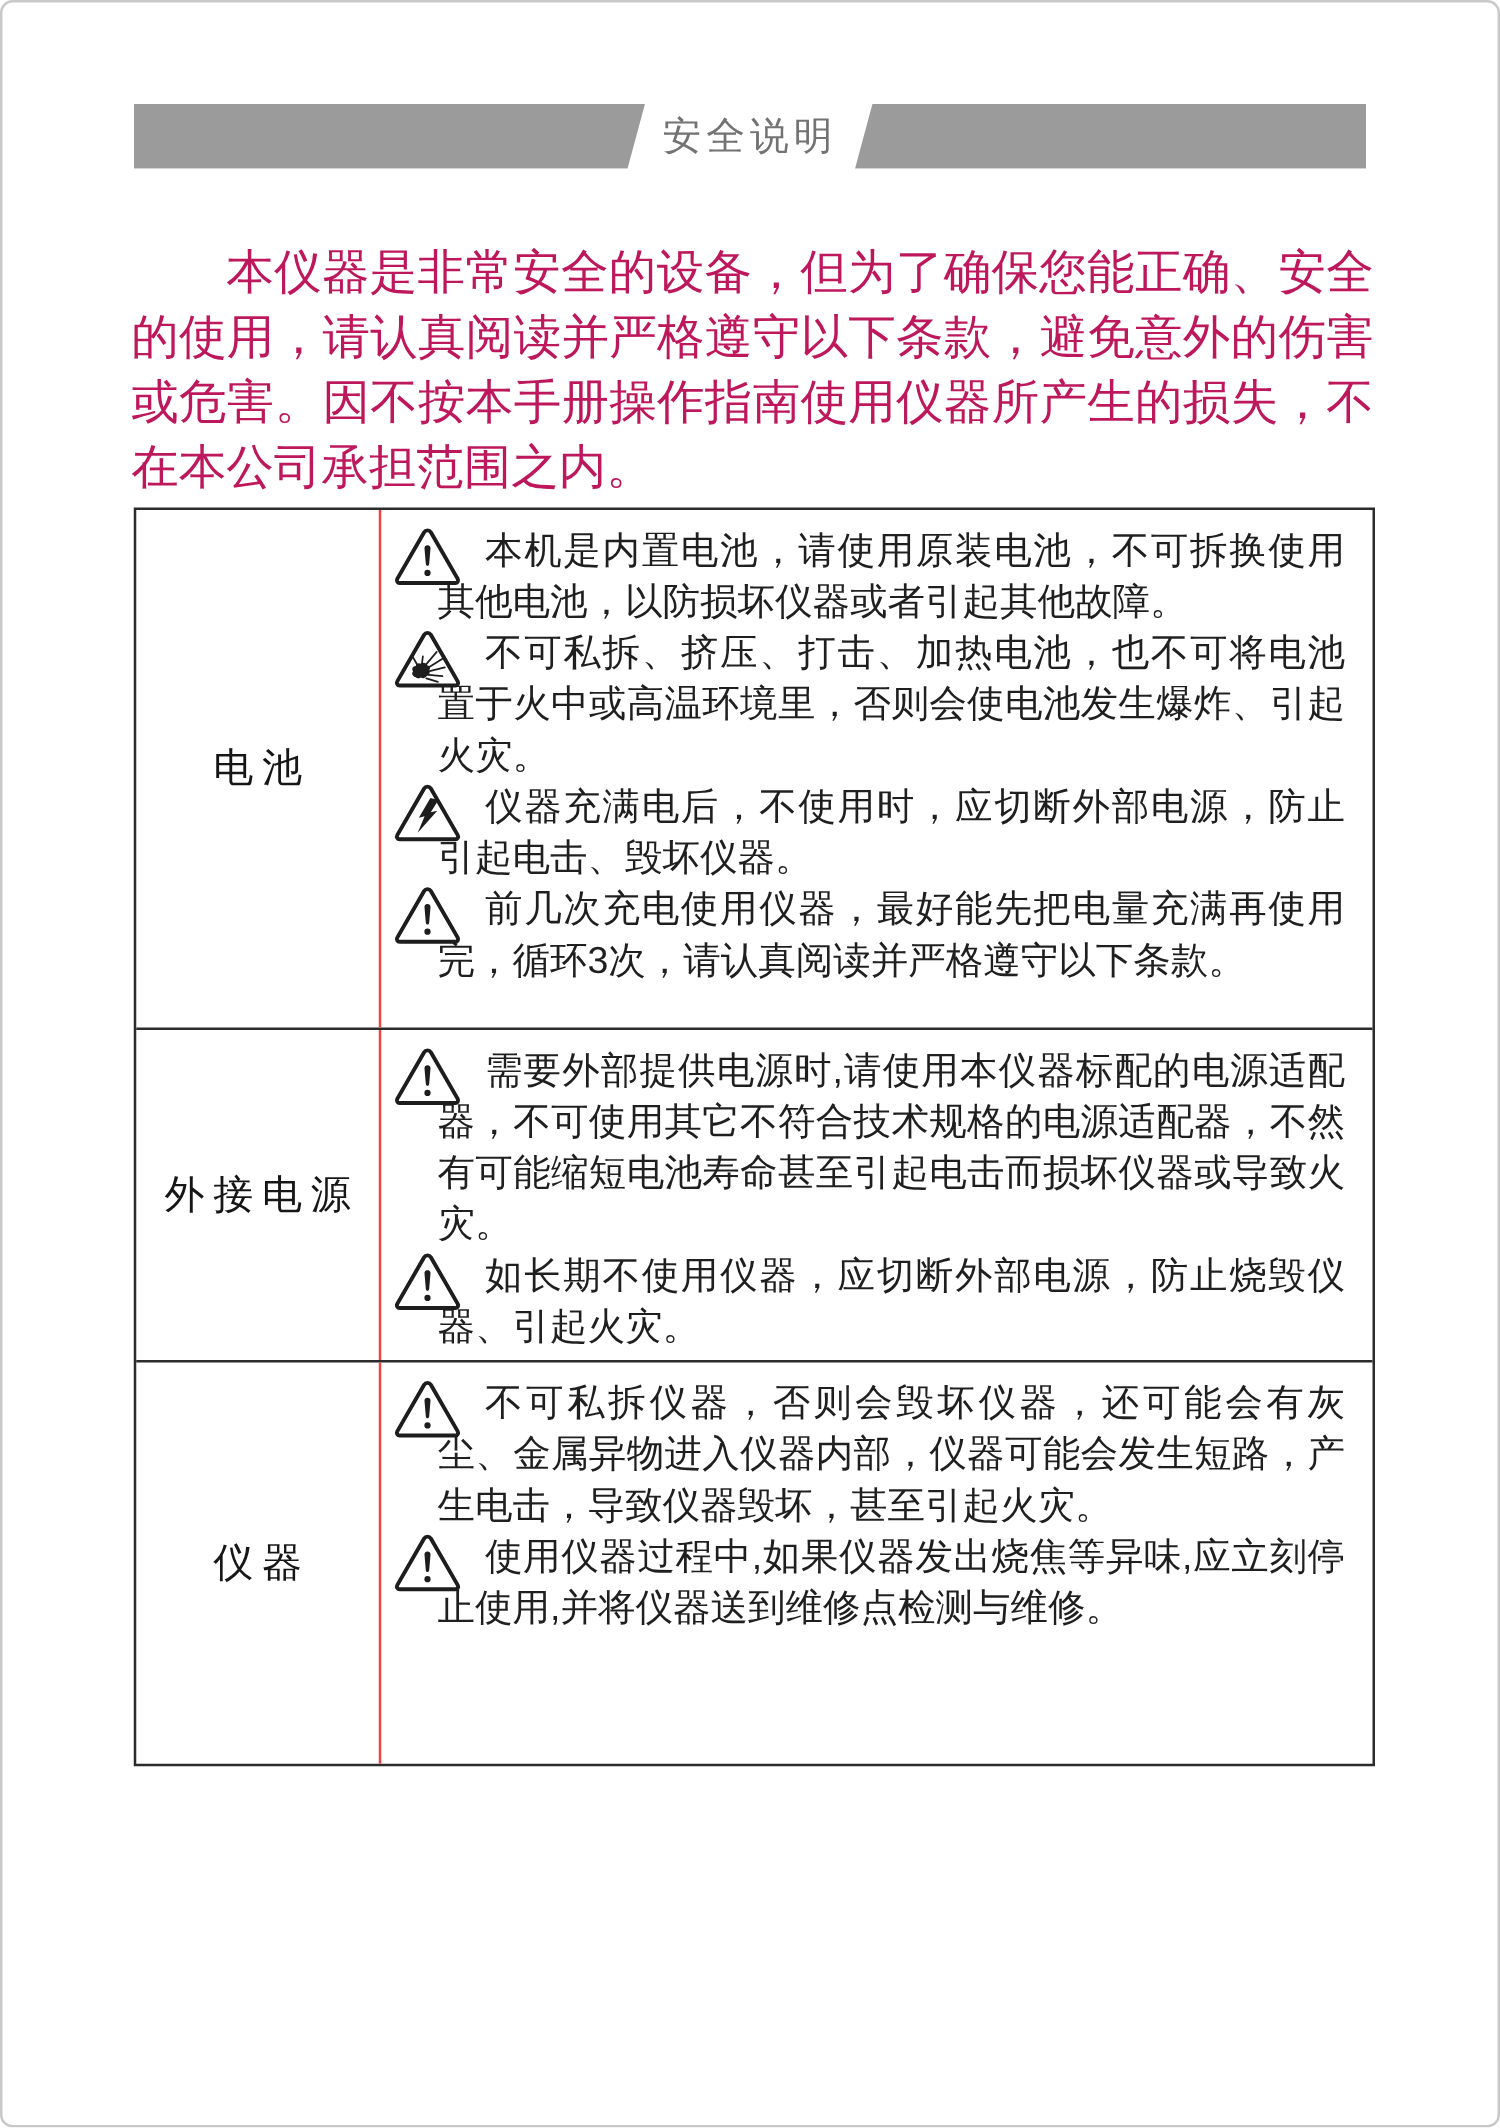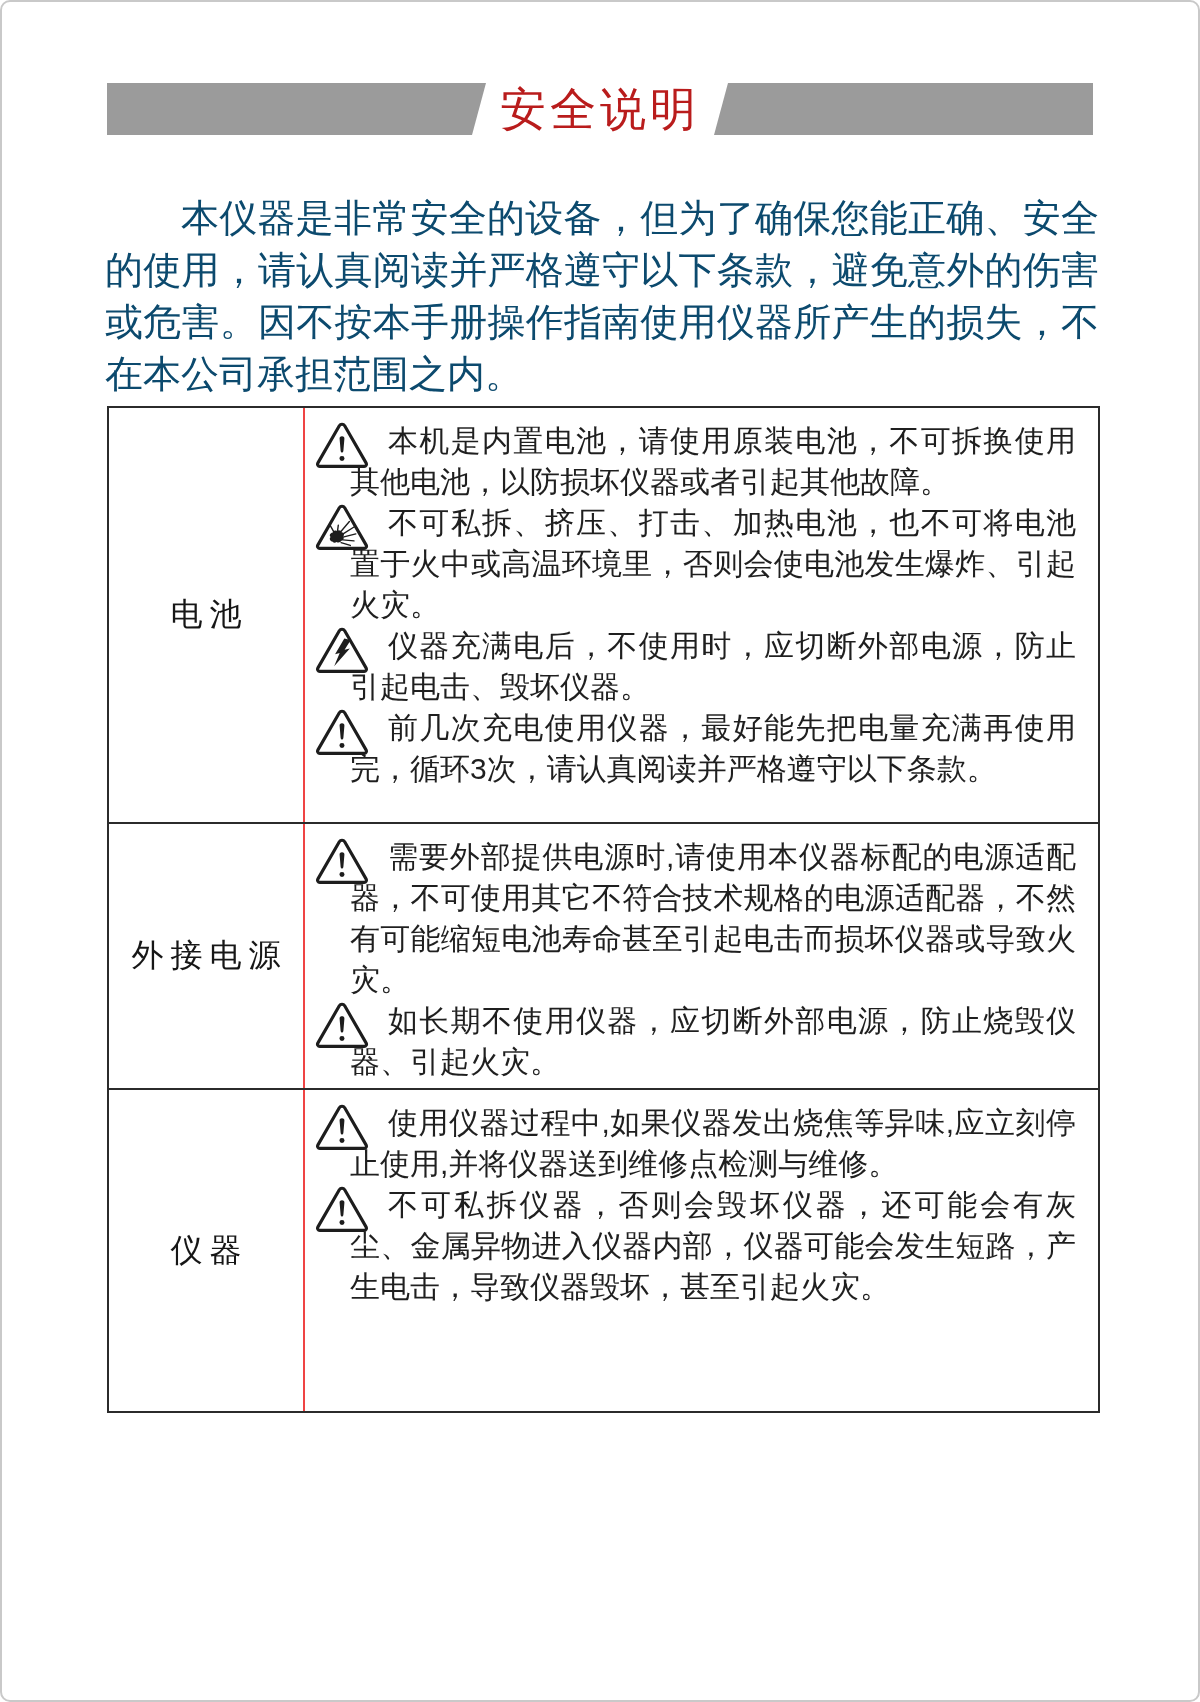--- a/index.html
+++ b/index.html
@@ -18,33 +18,33 @@
   .header{
     position:absolute;left:105px;top:81px;width:986px;height:52px;
     display:flex;align-items:center;
   }
   .gray-bar{flex:1 1 auto;height:100%;background:#9b9b9b;}
   .gray-bar.left{clip-path:polygon(0 0,100% 0,calc(100% - 14px) 100%,0 100%);}
   .gray-bar.right{clip-path:polygon(14px 0,100% 0,100% 100%,0 100%);}
   .page-title{
     flex:0 0 auto;
     padding:0 14px;
-    font-size:46px;
+    font-size:31px;
     letter-spacing:4px;
     line-height:52px;
-    color:#b91c1c;
+    color:#737373;
     white-space:nowrap;
   }
   
   .intro{
     position:absolute;left:103px;top:152px;width:994px;
     font-size:38px;line-height:52px;
     text-align:justify;
     text-indent:76px;
-    color:#0c4a6e;
+    color:#be185d;
   }
   
   .s-table{
     position:absolute;left:105px;top:404px;width:993px;
     box-sizing:border-box;
     border:2px solid #2b2b2b;
   }
   .s-row{display:flex;align-items:stretch;}
   .s-row + .s-row{border-top:2px solid #2b2b2b;}
   .s-label{
@@ -175,27 +175,27 @@
 
     <div class="s-row row-device">
       <div class="s-label">仪器</div>
       <div class="s-content">
         <div class="item">
           <span class="hazard-icon">
               <svg viewBox="0 0 60 52">
                 <use href="#icon-warning"></use>
               </svg>
             </span>
+          <div class="item-text">不可私拆仪器，否则会毁坏仪器，还可能会有灰尘、金属异物进入仪器内部，仪器可能会发生短路，产生电击，导致仪器毁坏，甚至引起火灾。</div>
+        </div>
+        <div class="item">
+          <span class="hazard-icon">
+              <svg viewBox="0 0 60 52">
+                <use href="#icon-warning"></use>
+              </svg>
+            </span>
           <div class="item-text">使用仪器过程中,如果仪器发出烧焦等异味,应立刻停止使用,并将仪器送到维修点检测与维修。</div>
-        </div>
-        <div class="item">
-          <span class="hazard-icon">
-              <svg viewBox="0 0 60 52">
-                <use href="#icon-warning"></use>
-              </svg>
-            </span>
-          <div class="item-text">不可私拆仪器，否则会毁坏仪器，还可能会有灰尘、金属异物进入仪器内部，仪器可能会发生短路，产生电击，导致仪器毁坏，甚至引起火灾。</div>
         </div>
       </div>
     </div>
 
   </div>
 </div>
 
 </body></html>

